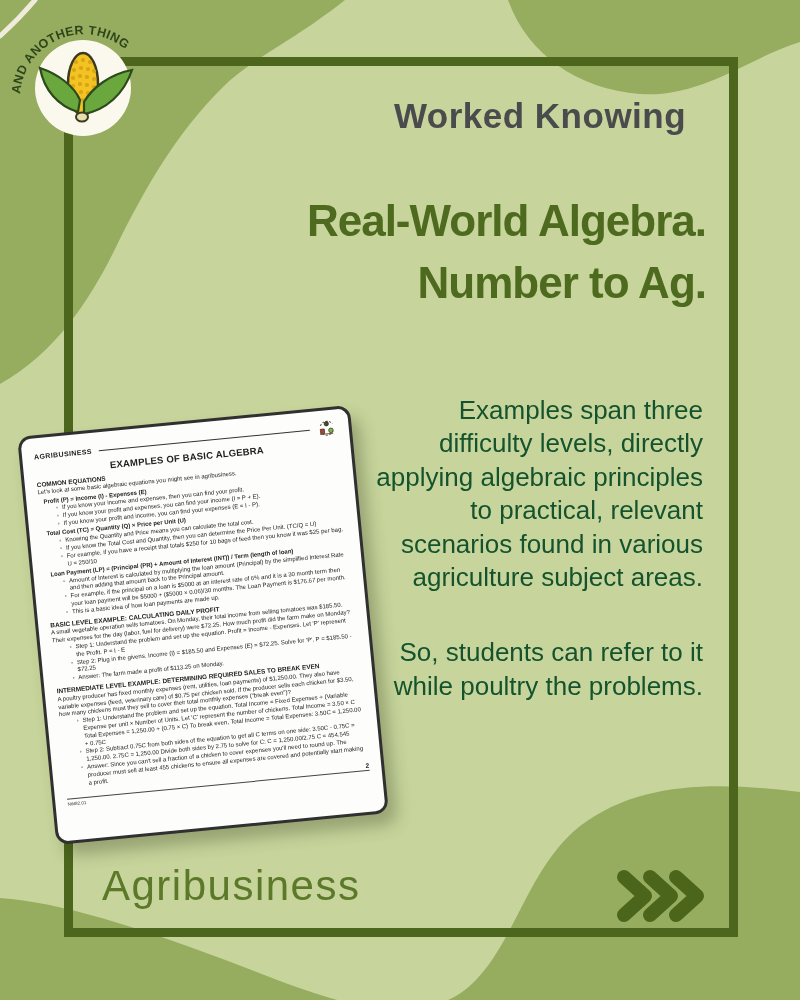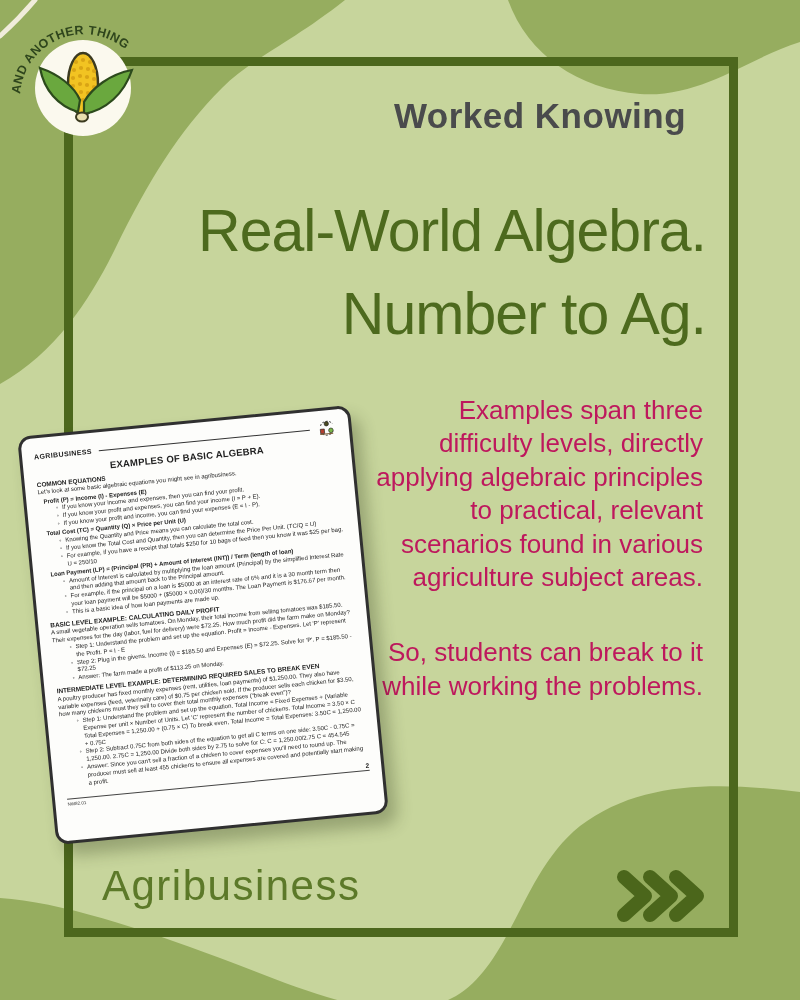--- a/index.html
+++ b/index.html
@@ -19,27 +19,27 @@
   
   #badge{position:absolute;left:12px;top:8px;width:142px;height:142px;z-index:6;}
   
   #kicker{
     position:absolute;left:368px;top:96px;width:344px;z-index:4;
     text-align:center;font-size:35px;font-weight:bold;color:#4a4b4c;letter-spacing:.5px;
   }
   
   #main-title{
     position:absolute;right:94px;top:190px;width:640px;z-index:4;
-    text-align:right;font-size:59px;line-height:1.40;font-weight:normal;
+    text-align:right;font-size:44px;line-height:1.40;font-weight:bold;
     color:#4d6a1e;letter-spacing:-1px;
   }
   
   #desc{
     position:absolute;right:97px;top:394px;width:340px;z-index:4;
-    text-align:right;color:#be185d;font-size:26px;line-height:1.285;
+    text-align:right;color:#14532d;font-size:26px;line-height:1.285;
   }
   #desc .para + .para{margin-top:42px;}
   
   #footer-label{
     position:absolute;left:102px;top:862px;z-index:4;
     font-size:42px;color:#5c7929;letter-spacing:1.5px;font-weight:normal;
   }
   
   #next-chevrons{position:absolute;left:615px;top:868px;z-index:4;cursor:pointer;}
   
@@ -119,21 +119,21 @@
 
   <div id="kicker">Worked Knowing</div>
 
   <div id="main-title">
     <div>Real-World Algebra.</div>
     <div>Number to Ag.</div>
   </div>
 
   <div id="desc">
     <div class="para">Examples span three difficulty levels, directly applying algebraic principles to practical, relevant scenarios found in various agriculture subject areas.</div>
-    <div class="para">So, students can break to it while working the problems.</div>
+    <div class="para">So, students can refer to it while poultry the problems.</div>
   </div>
 
   <div id="paper">
     <div class="doc-head">
       <span class="doc-brand">AGRIBUSINESS</span>
       <span class="doc-rule"></span>
       <svg width="20" height="18" viewBox="0 0 20 18">
         <path d="M 4 6 A 7 7 0 0 1 16 5" fill="none" stroke="#555" stroke-width="1" stroke-dasharray="2 1.5"></path>
         <path d="M 16 12 A 7 7 0 0 1 4 13" fill="none" stroke="#555" stroke-width="1" stroke-dasharray="2 1.5"></path>
         <circle cx="10" cy="4.5" r="2.2" fill="#4a4a22" stroke="#222" stroke-width=".6"></circle>

